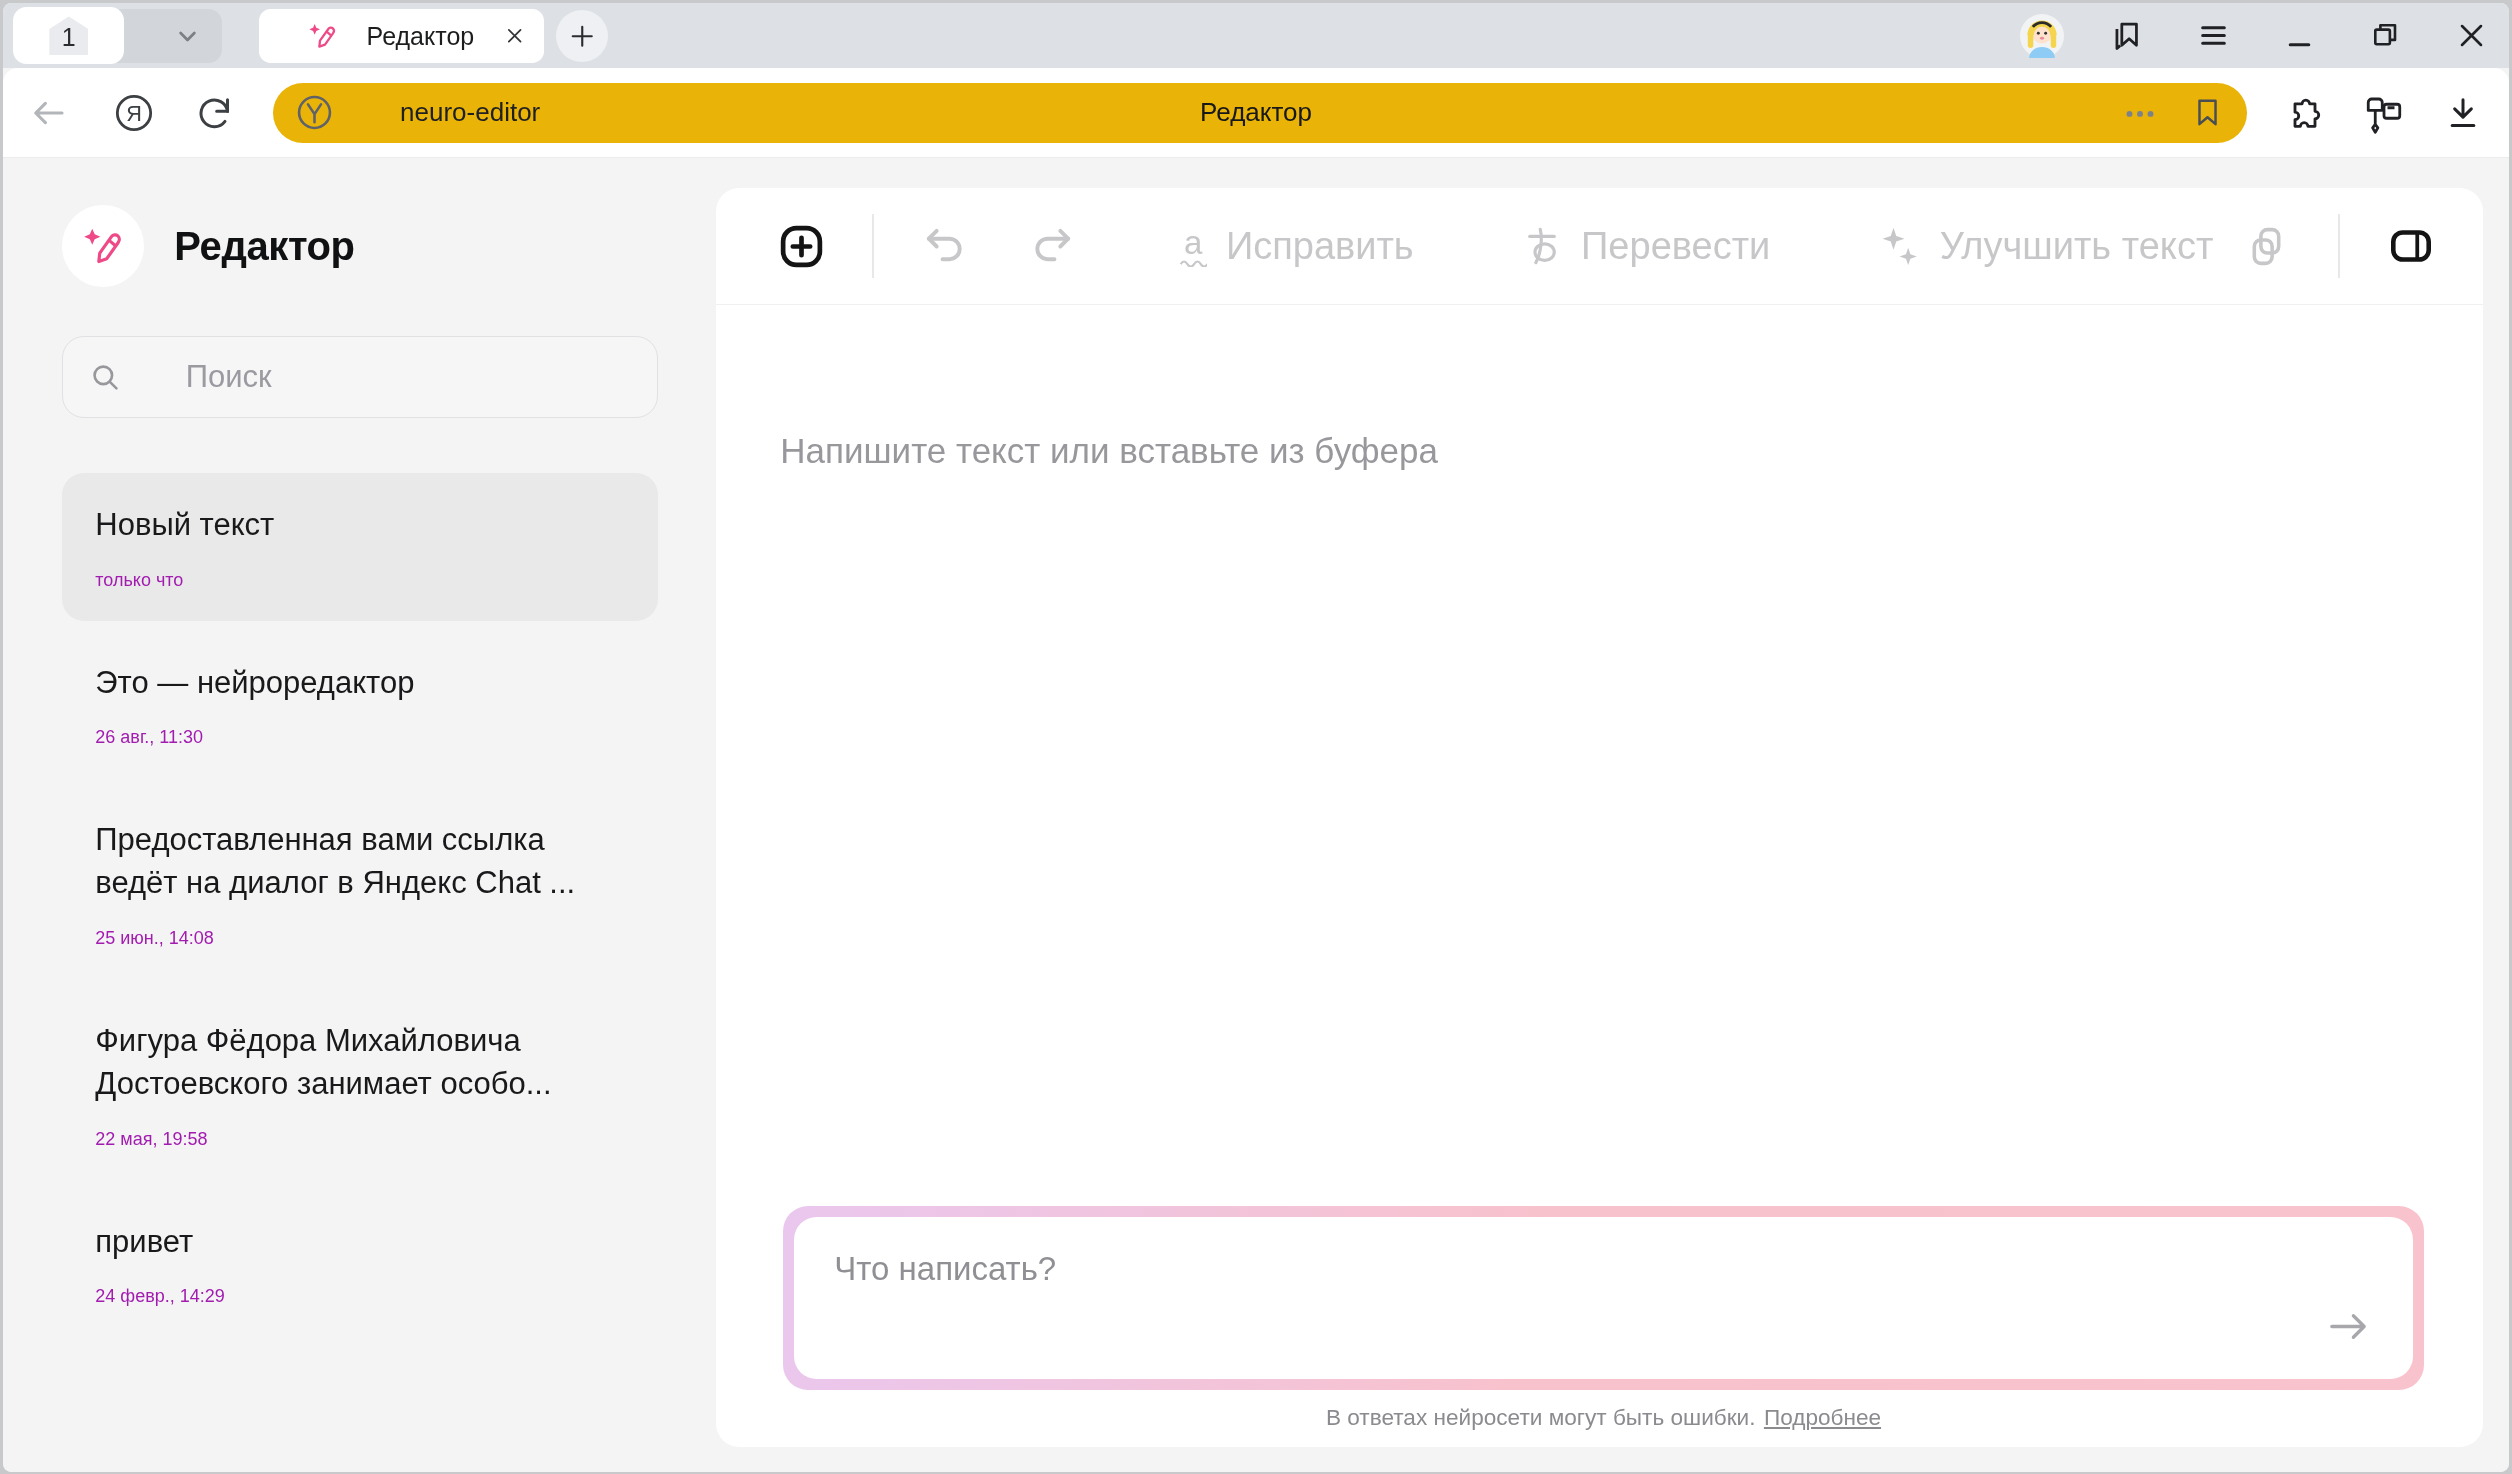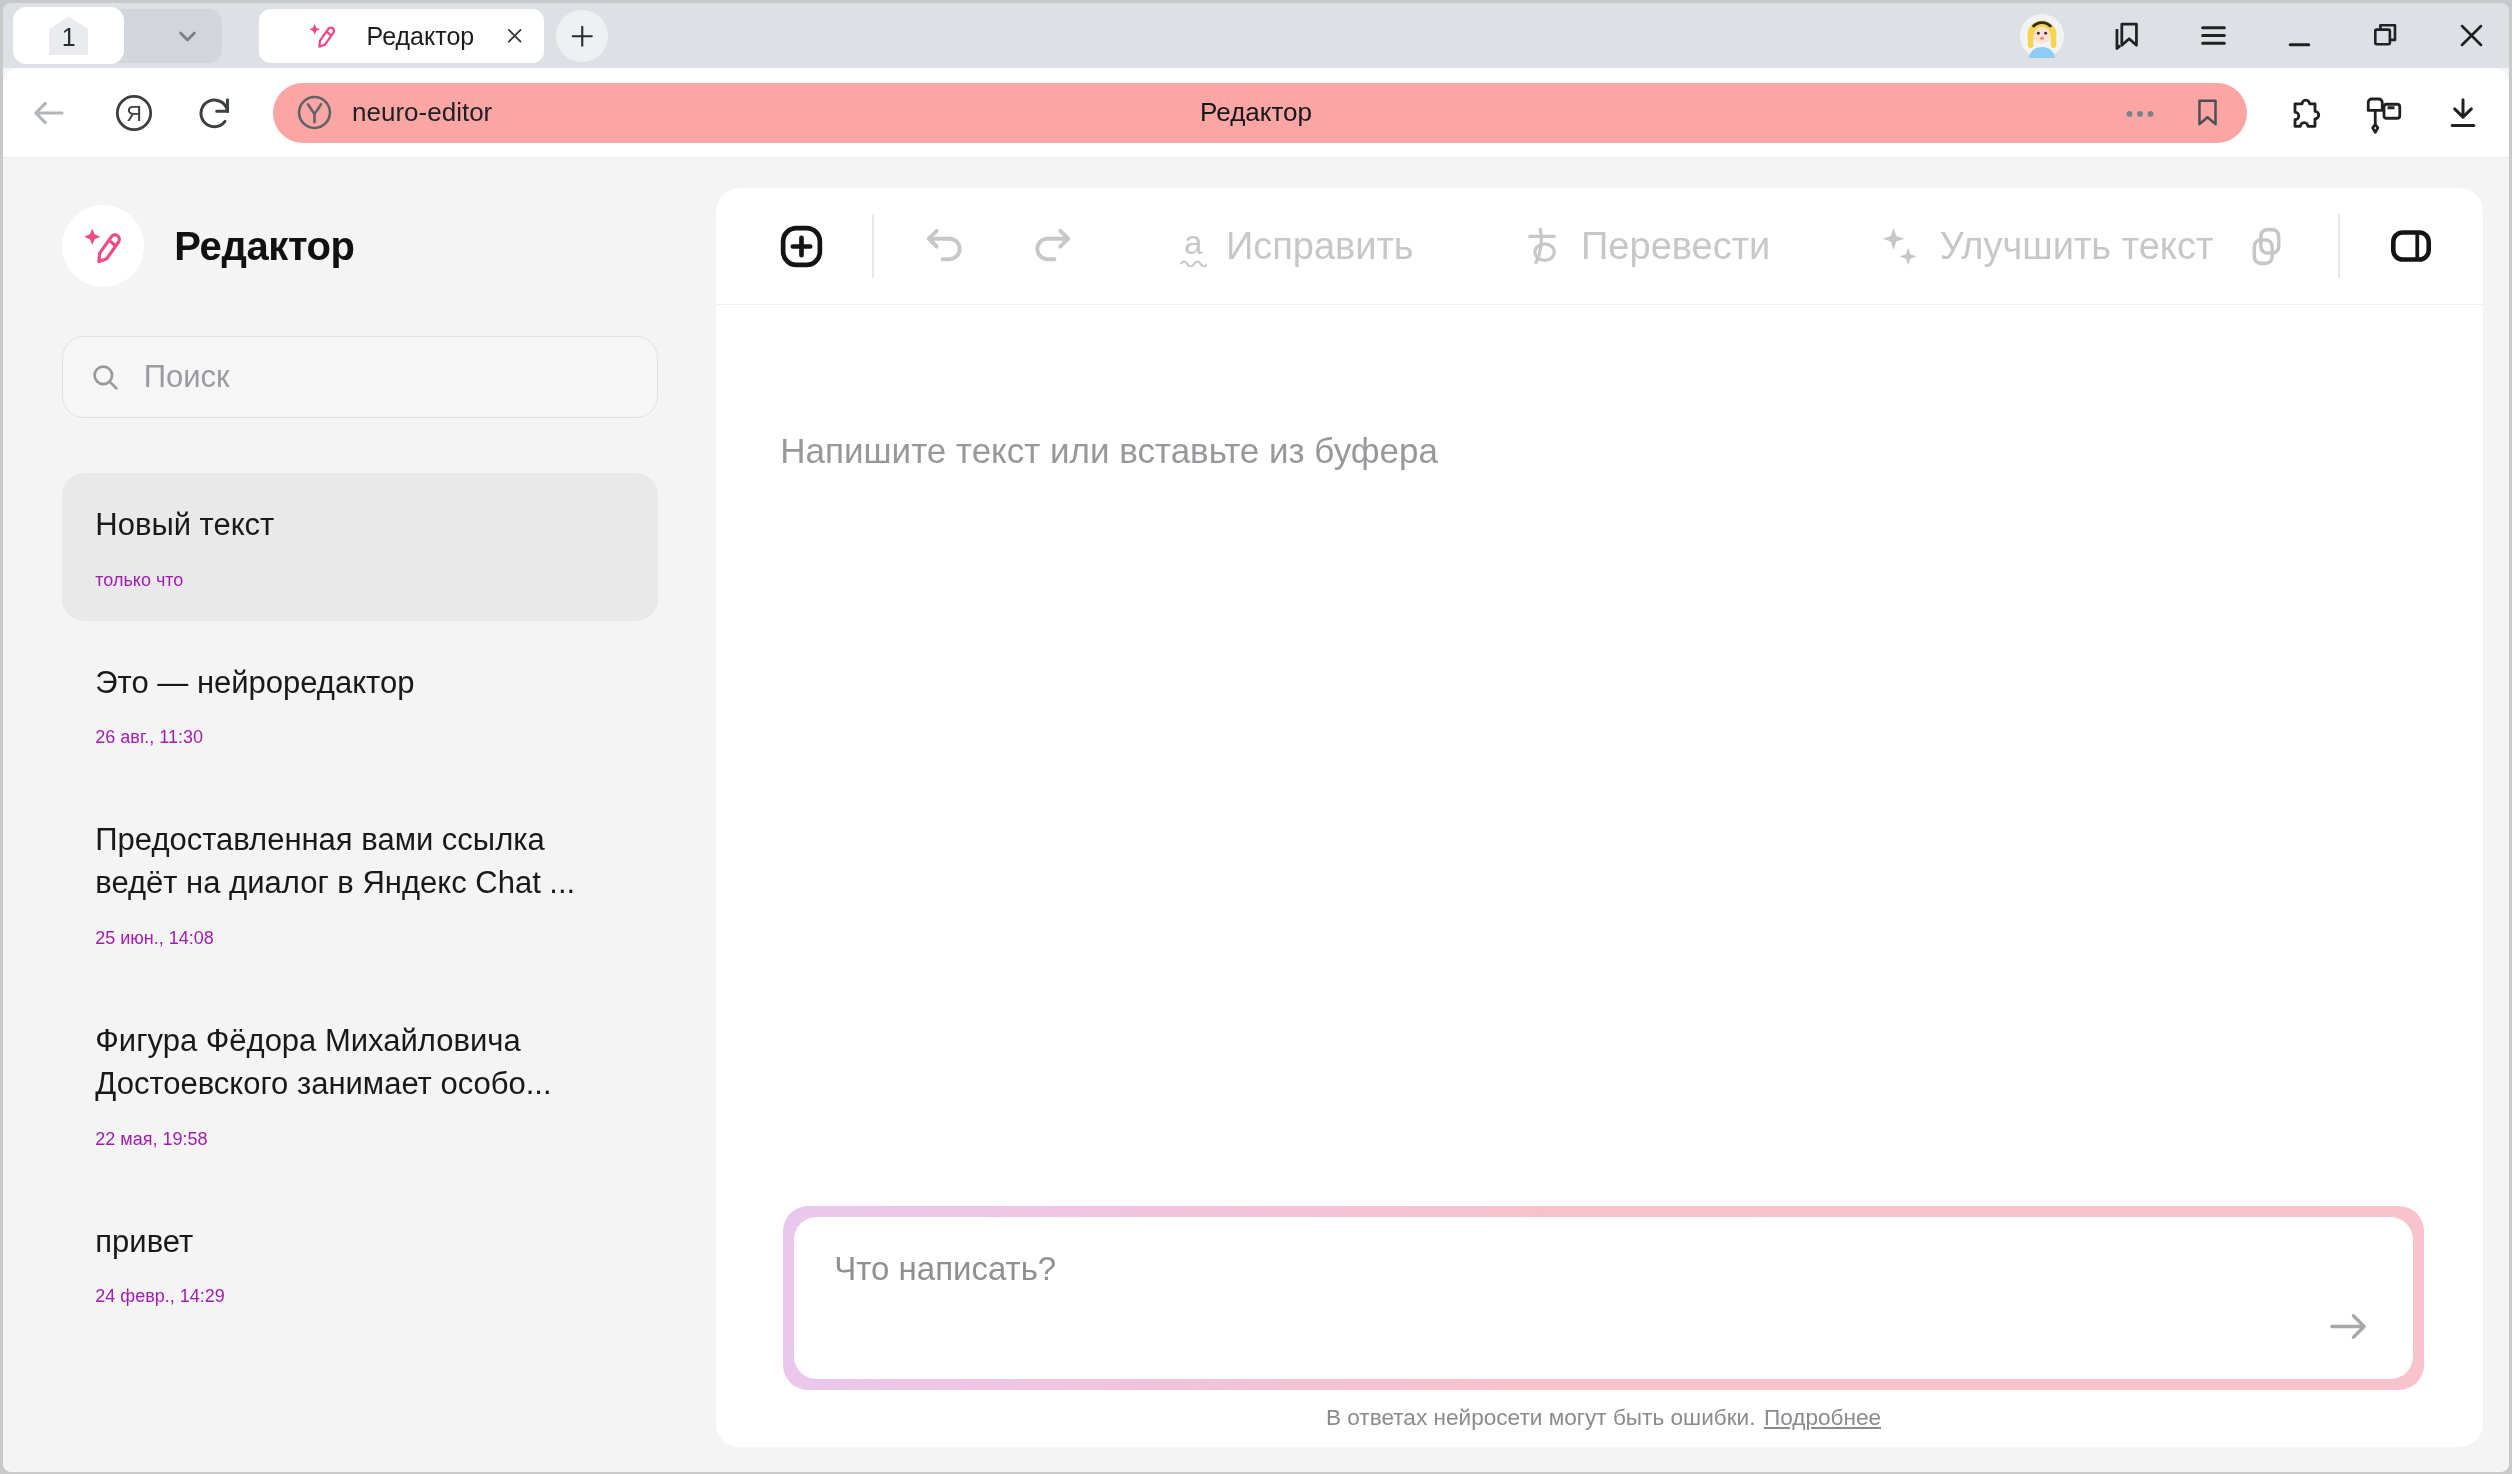--- a/index.html
+++ b/index.html
@@ -16,36 +16,36 @@
   .tab-title{flex:1;text-align:center;font-size:25px;color:#1c1d1f;}
   .newtab{position:absolute;left:553px;top:6.7px;width:52px;height:52px;border-radius:50%;background:#eef0f3;display:flex;align-items:center;justify-content:center;}
   .tb-right{position:absolute;right:15px;top:0;height:65px;display:flex;align-items:center;gap:42px;}
   .tb-right .icbtn{width:44px;height:44px;display:flex;align-items:center;justify-content:center;}
 
   
   .addressbar{height:90px;background:#ffffff;border-radius:15px 15px 0 0;display:flex;align-items:center;flex:none;position:relative;padding:0 25px 0 23.4px;box-sizing:border-box;border-bottom:0.8px solid #ececee;}
   .abtn{width:42px;height:42px;display:flex;align-items:center;justify-content:center;flex:none;}
   .ya-badge{margin-left:44px;}
   .reload{margin-left:39px;}
-  .urlpill{flex:1;margin-left:37px;margin-right:15px;height:60px;background:#fca5a5;border-radius:30px;display:flex;align-items:center;padding:0 22px;box-sizing:border-box;}
+  .urlpill{flex:1;margin-left:37px;margin-right:15px;height:60px;background:#eab308;border-radius:30px;display:flex;align-items:center;padding:0 22px;box-sizing:border-box;gap:48px;}
   .siteicon{width:39px;height:39px;flex:none;display:flex;align-items:center;justify-content:center;}
   .urltext{margin-left:18.4px;font-size:26px;color:#1f2023;}
   .page-title-center{position:absolute;left:50%;transform:translateX(-50%);font-size:26px;color:#17181a;pointer-events:none;}
   .pill-spacer{flex:1;}
   .pill-right{display:flex;align-items:center;gap:28.5px;}
   .ext-icons{display:flex;align-items:center;gap:37px;margin-left:22px;}
 
   
   .page{flex:1;display:flex;min-height:0;background:#f4f4f5;}
   .sidebar{width:713px;flex:none;padding:47px 0 0 59px;box-sizing:border-box;}
   .logo-row{display:flex;align-items:center;gap:30px;height:82px;}
   .logo-badge{width:82px;height:82px;background:#ffffff;border-radius:50%;display:flex;align-items:center;justify-content:center;flex:none;}
   .app-title{font-size:40px;font-weight:700;color:#101113;letter-spacing:-0.4px;}
   .search{margin-top:49px;width:596px;height:82px;border:1.7px solid #e1e1e3;background:#f6f6f7;border-radius:22px;display:flex;align-items:center;padding:0 25px;gap:18.4px;box-sizing:border-box;}
-  .search input{border:none;outline:none;background:transparent;font-size:31px;color:#0369a1;flex:1;font-family:inherit;}
+  .search input{border:none;outline:none;background:transparent;font-size:31px;color:#0369a1;flex:1;font-family:inherit;margin-left:42px;}
   .search input::placeholder{color:#9a9aa0;}
   .items{margin-top:55px;width:596px;}
   .item{padding:30px 33px;border-radius:22px;margin-bottom:10px;}
   .item.selected{background:#e9e9ea;}
   .item-title{font-size:31px;color:#19191b;line-height:1.4;max-width:502px;}
   .item-date{font-size:18px;color:#a21caf;margin-top:23px;}
 
   
   .card{flex:1;background:#ffffff;border-radius:23.4px;margin:30px 26px 25px 0;display:flex;flex-direction:column;min-width:0;}
   .etoolbar{height:116px;border-bottom:1.7px solid #f0f0f1;display:flex;align-items:center;padding:0 44px 0 59px;flex:none;}

